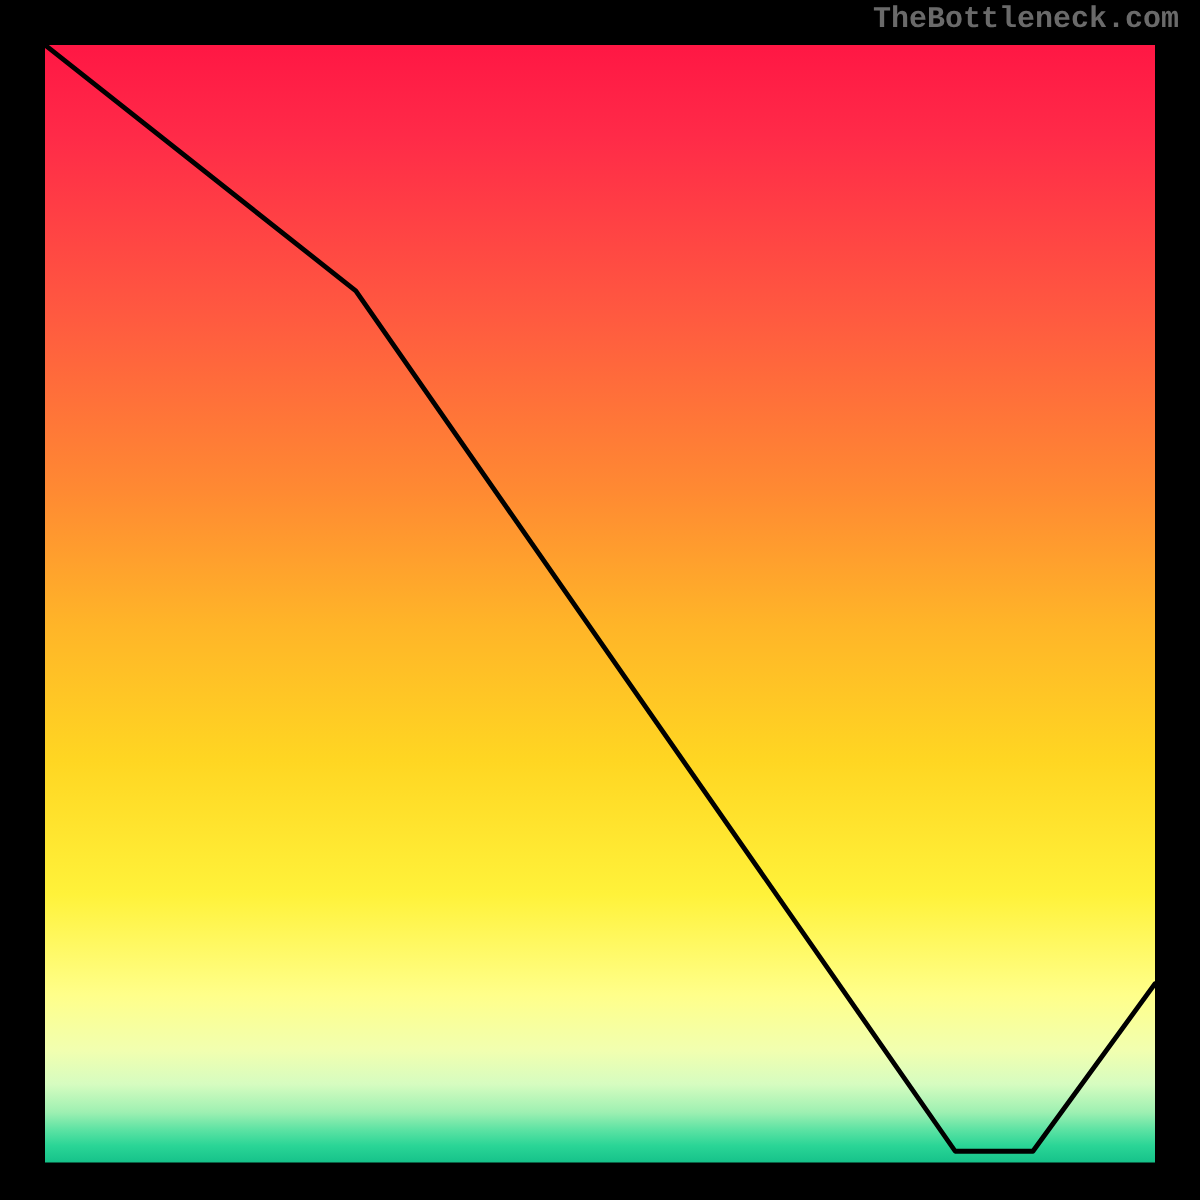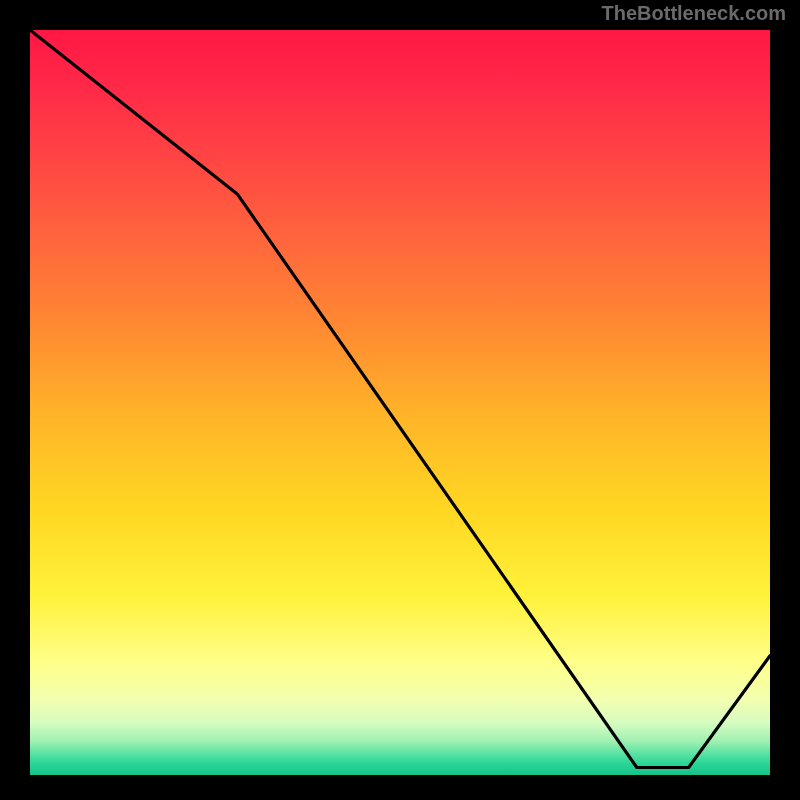--- a/index.html
+++ b/index.html
@@ -17,20 +17,21 @@
     background: #000;
     position: relative;
   }
   .attribution {
     position: absolute;
     top: 2px;
     right: 14px;
     color: #6a6a6a;
     font-size: 20px;
     font-weight: bold;
+    font-family: Liberation Mono, monospace;
   }
   .plot-frame {
     position: absolute;
     left: 30px;
     top: 30px;
     width: 740px;
     height: 745px;
     background: #000;
     box-sizing: border-box;
   }

